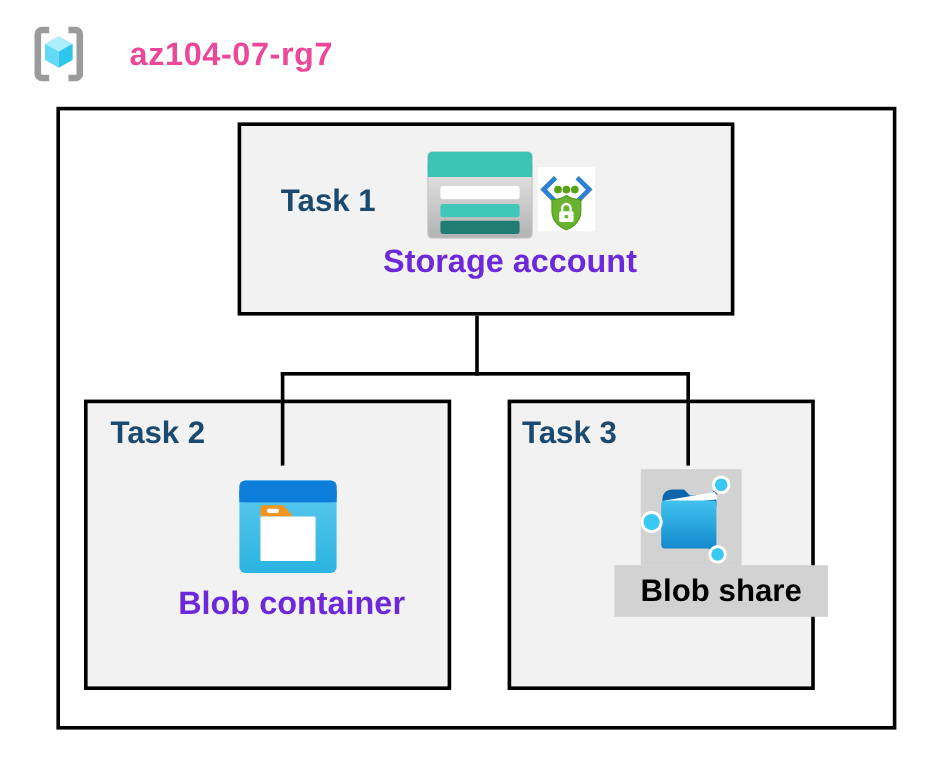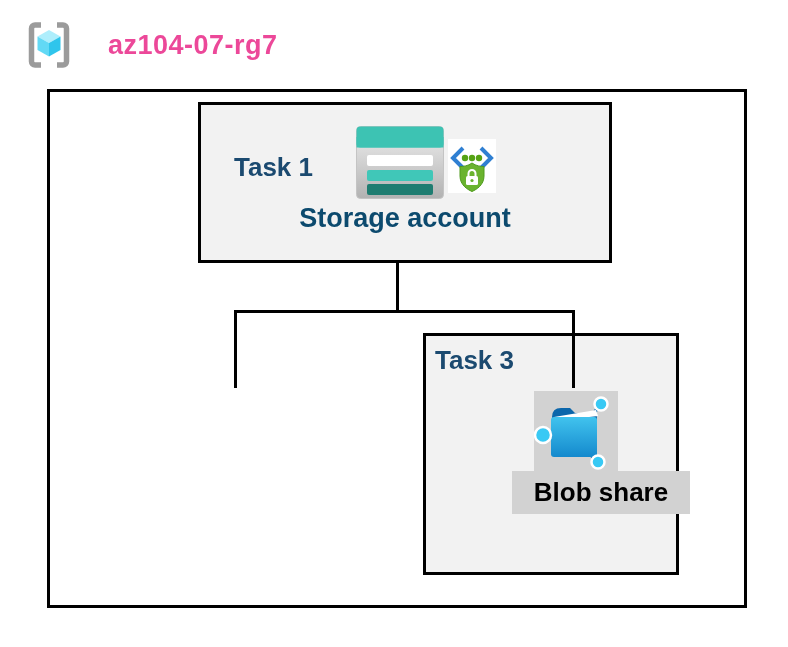--- a/index.html
+++ b/index.html
@@ -28,21 +28,21 @@
   #task3 { left:423px; top:333px; width:256px; height:242px; }
   .task-label {
     position:absolute; font-size:26px; font-weight:bold; color:#1b4a70;
     white-space:nowrap;
   }
   #task1 .task-label { left:33px; top:9px;margin-top:38px; }
   #task2 .task-label { left:19px; top:9px; }
   #task3 .task-label { left:9px;  top:9px; }
   .caption {
     position:absolute; left:0; width:100%; text-align:center;
-    font-size:27px; font-weight:bold; color:#0c4a6e; white-space:nowrap;
+    font-size:27px; font-weight:bold; color:#6d28d9; white-space:nowrap;padding-left:20px;
   }
   #task1 .caption { top:98px; }
   #task2 .caption { top:152px; }
   
   .storage-icon { position:absolute; left:155px; top:21px; }
   .secure-icon  { position:absolute; left:247px; top:34px; }
   .blob-icon    { position:absolute; left:126px; top:64px; }
   .share-square {
     position:absolute; left:108px; top:55px; width:84px; height:80px;
     background:#d2d2d2;
@@ -102,20 +102,40 @@
       <circle cx="31" cy="19" r="3.2" fill="#55a314"></circle>
       <path d="M24 24 c4 3 9 3.5 12 3.5 v9.5 c0 9 -7.5 13.5 -12 15.5 c-4.5 -2 -12 -6.5 -12 -15.5 v-9.5 c3 0 8 -0.5 12 -3.5 z" fill="#6ab32e" stroke="#4e9b1d"></path>
       <path d="M20.5 37 v-2.5 a3.5 3.5 0 0 1 7 0 V37" fill="none" stroke="#ffffff" stroke-width="2"></path>
       <rect x="18" y="37" width="12" height="9" rx="1.5" fill="#ffffff"></rect>
       <circle cx="24" cy="41.5" r="1.6" fill="#6ab32e"></circle>
     </svg>
 
     <div class="caption">Storage account</div>
   </div>
 
+  <div class="task-box" id="task2">
+    <div class="task-label">Task 2</div>
+
+    <svg class="blob-icon" width="82" height="78" viewBox="0 0 82 78">
+      <defs>
+        <linearGradient id="gradBlob" x1="0" y1="0" x2="0" y2="1">
+          <stop offset="0" stop-color="#5ecbef"></stop>
+          <stop offset="1" stop-color="#2bb3e0"></stop>
+        </linearGradient>
+      </defs>
+      <rect x="0.5" y="0.5" width="81" height="77" rx="5" fill="url(#gradBlob)"></rect>
+      <rect x="0.5" y="0.5" width="81" height="18" rx="5" fill="#0c7ed9"></rect>
+      <rect x="0.5" y="9" width="81" height="9.5" fill="#0c7ed9"></rect>
+      <path d="M20.5 21 h16.5 l8.5 9.5 H18 v-7 a2.5 2.5 0 0 1 2.5 -2.5 z" fill="#f2941f"></path>
+      <rect x="23.5" y="24" width="10" height="3.5" rx="1.7" fill="#ffffff"></rect>
+      <rect x="18" y="30.5" width="46" height="37" rx="1" fill="#ffffff"></rect>
+    </svg>
+
+    <div class="caption">Blob container</div>
+  </div>
 
   <div class="task-box" id="task3">
     <div class="task-label">Task 3</div>
 
     <div class="share-square">
       <svg width="84" height="80" viewBox="0 0 84 80">
         <defs>
           <linearGradient id="gradShare" x1="0" y1="0" x2="0" y2="1">
             <stop offset="0" stop-color="#41c3ee"></stop>
             <stop offset="1" stop-color="#1489cd"></stop>

